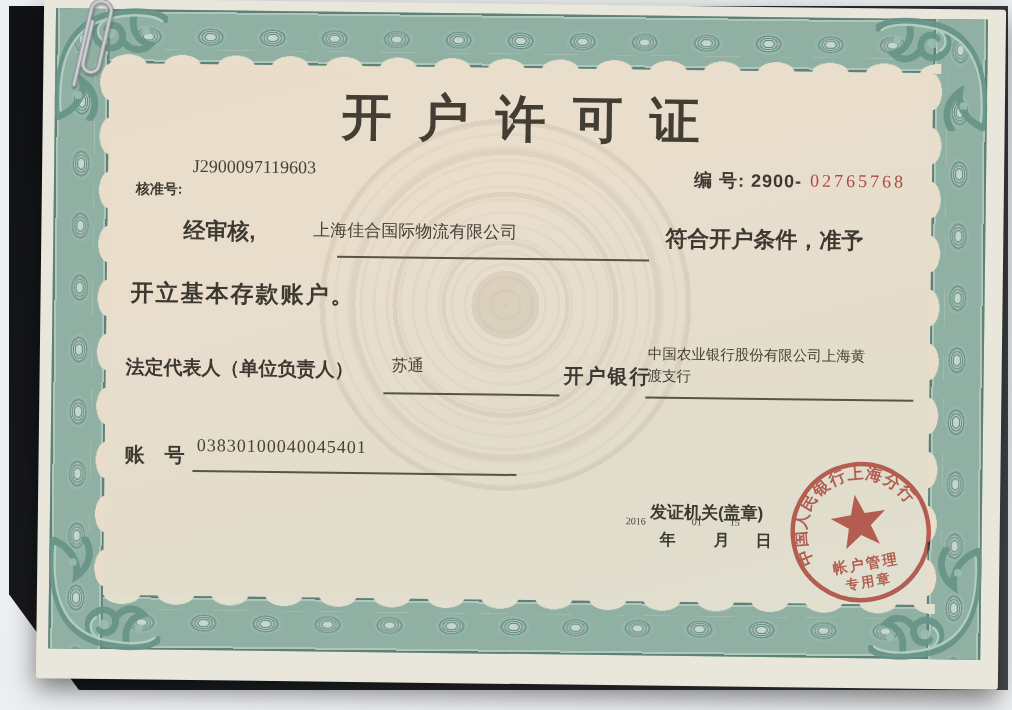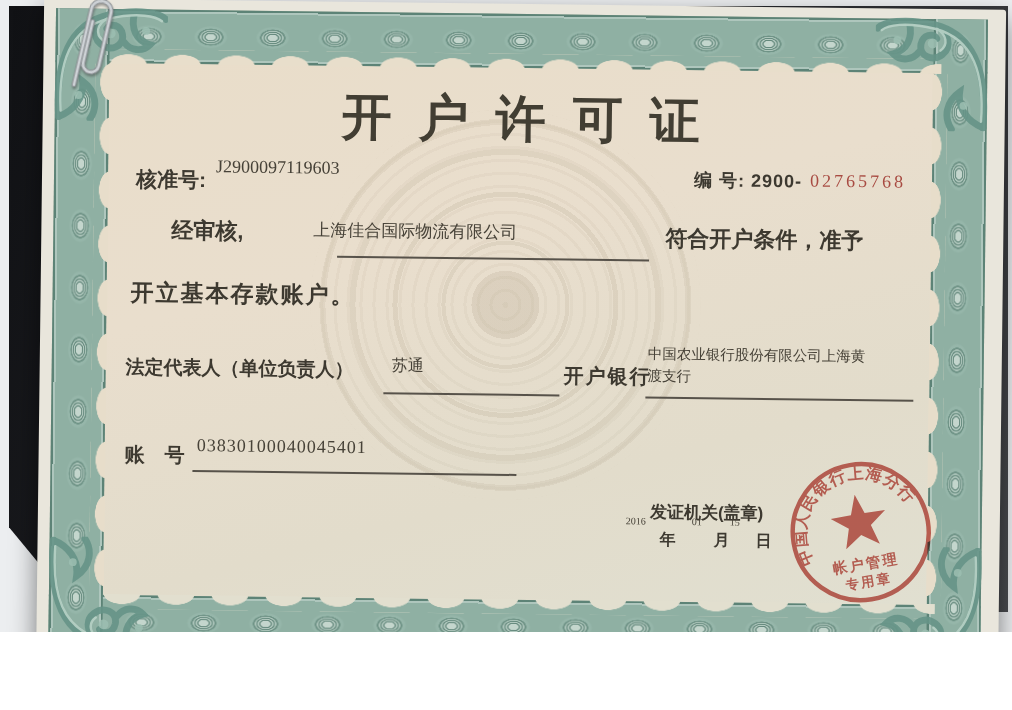--- a/index.html
+++ b/index.html
@@ -1,19 +1,19 @@
 <!DOCTYPE html>
 <html><head>
 <meta charset="utf-8">
 <style>
   * { margin:0; padding:0; box-sizing:border-box; }
   html,body { width:1012px; height:710px; overflow:hidden; }
   body { font-family:"Liberation Sans","DejaVu Sans",sans-serif; }
 
-  .scene{ position:relative; width:1012px; height:632px; background:#eceef0; overflow:hidden; }
+  .scene{ position:relative; width:1012px; height:710px; background:#eceef0; overflow:hidden; }
 
   
   .mat{ position:absolute; left:9px; top:6px; right:4px; bottom:20px;
         background:linear-gradient(115deg,#111215 0%,#1b1c20 35%,#2a2b2f 62%,#4a4c50 100%);
         clip-path:polygon(0 0,100% 0,100% 100%,7% 100%,0 86%); }
 
   
   .paper{ position:absolute; left:40px; top:4px; width:962px; height:680px;
           background:#e9e6dc; border-radius:3px; transform:rotate(0.7deg); transform-origin:50% 50%;
           box-shadow:0 10px 26px rgba(0,0,0,.5); }
@@ -71,28 +71,28 @@
   
   .t{ position:absolute; color:#3d3930; white-space:nowrap; }
   .serif{ font-family:"Liberation Serif","DejaVu Serif",serif; color:#474238; }
   .title{ top:72px; left:0; right:0; text-align:center; font-size:50px; font-weight:bold;
           letter-spacing:27px; padding-left:27px; color:#423e33; }
   .lbl{ font-weight:bold; }
   .rule{ position:absolute; height:2px; background:#57524a; }
   .red{ color:#a84b42; }
 
   .approval{ left:82px; top:146px; display:flex; align-items:flex-start; }
-  .approval .lbl{ font-size:21px; margin-top:10px; }
+  .approval .lbl{ font-size:14px; margin-top:25px; }
   .approval .val{ font-size:18px; margin-left:10px; }
 
   .serialrow{ left:640px; top:152px; display:flex; align-items:flex-start; }
   .serialrow .lbl{ font-size:18px; font-weight:bold; letter-spacing:1px; }
   .serialrow .val{ font-size:18px; margin-left:8px; letter-spacing:3px; margin-top:1px; }
 
-  .prefix{ left:118px; top:206px; font-size:22px; font-weight:bold; }
+  .prefix{ left:130px; top:206px; font-size:22px; font-weight:bold; }
   .company{ left:260px; top:207px; font-size:17px; }
   .suffix{ left:612px; top:208px; font-size:22px; font-weight:bold; }
   .line2{ left:78px; top:268px; font-size:23px; font-weight:bold; letter-spacing:2px; }
 
   .replbl{ left:74px; top:345px; font-size:19px; font-weight:bold; }
   .repval{ left:340px; top:343px; font-size:16px; }
   .banklbl{ left:512px; top:348px; font-size:20px; font-weight:bold; letter-spacing:2px; }
   .bankval{ left:596px; top:327px; font-size:14.5px; line-height:1.55; white-space:normal; width:280px; }
 
   .acctlbl{ left:74px; top:432px; font-size:20px; font-weight:bold; }

